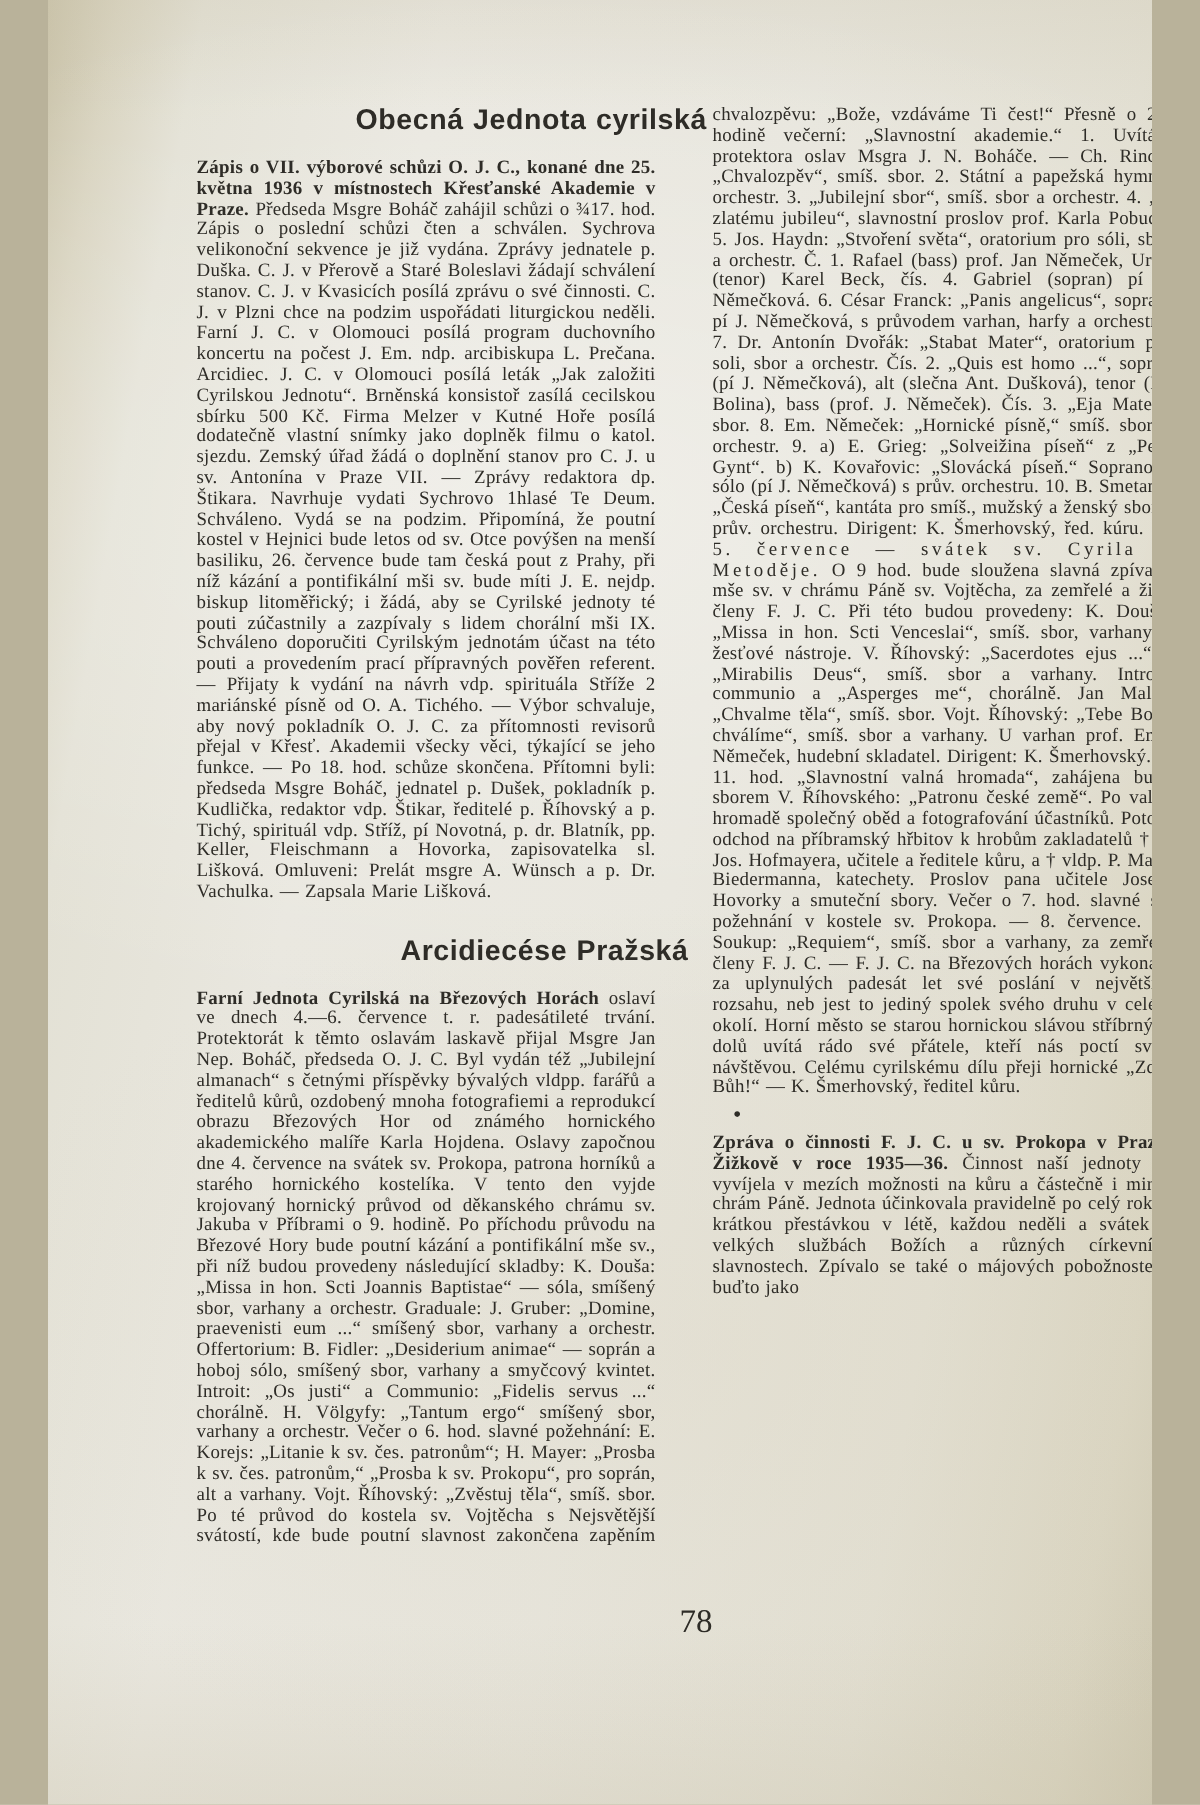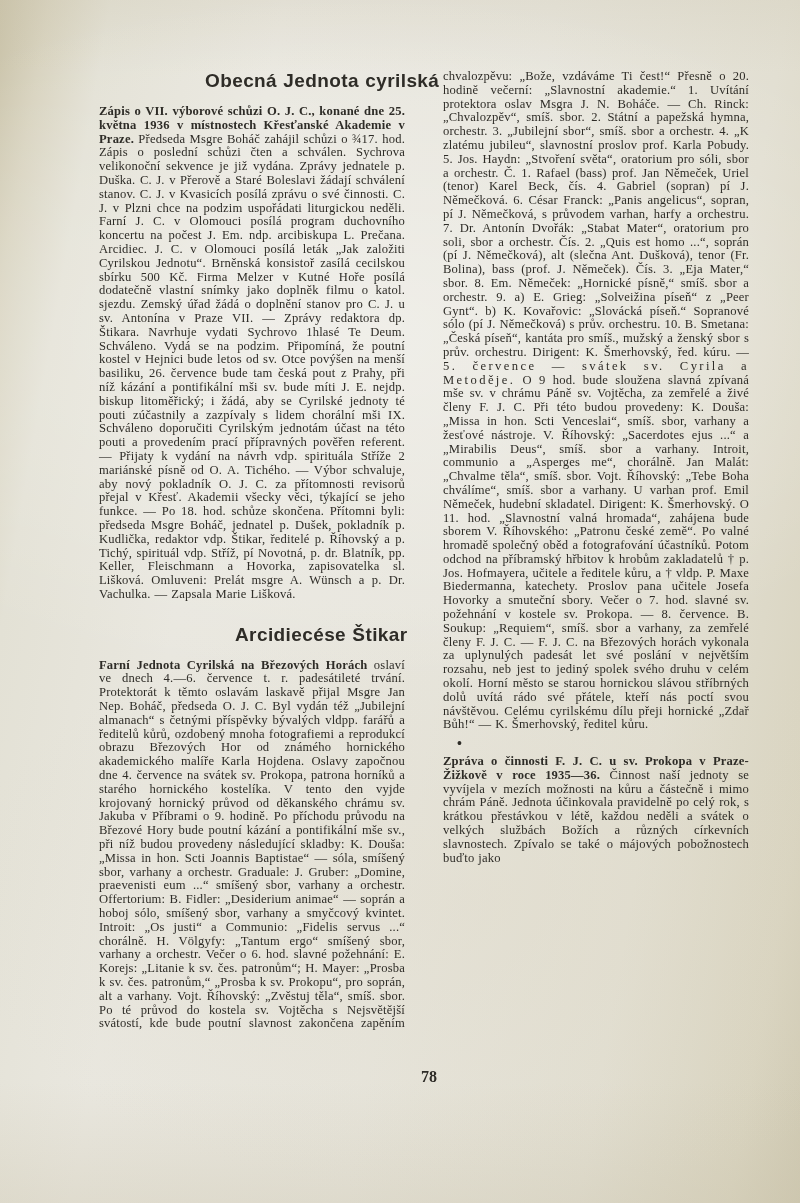--- a/index.html
+++ b/index.html
@@ -1,18 +1,18 @@
 <!DOCTYPE html>
 <html lang="cs"><head>
 <meta charset="utf-8">
 <style>
   html,body{margin:0;padding:0;background:#b9b29a;}
   .page{
     position:relative;
-    width:800px;height:1203px;
+    width:736px;height:1203px;
     margin:0 auto;
     background:
       linear-gradient(100deg,#c9c2a8 0%,#d8d3bf 5%,#e3e1d5 11%,#e9e7df 28%,#e7e5dc 55%,#e2dfd2 78%,#d9d4c0 93%,#cfc9b2 100%),
       #e0ddd0;
     background-blend-mode:normal;
     overflow:hidden;
     color:#2e2c27;
   }
   .page::before{
     content:"";
@@ -64,31 +64,31 @@
   .bullet-line{
     margin:5px 0 4px 28px;
     font-weight:700;
     font-size:14px;
     text-align:left;
   }
   .page-number{
     position:absolute;
     left:421px;top:1068px;
     font-family:"Liberation Serif", serif;
-    font-weight:700;
-    font-size:16px;
+    font-weight:400;
+    font-size:22px;
     color:#2e2c27;
   }
 </style>
 </head>
 <body>
 
 <div class="page">
   <div class="text-flow">
       <h2 class="sec-title">Obecná Jednota cyrilská</h2>
       <p class="para"><span class="bold">Zápis o VII. výborové schůzi O. J. C., konané dne 25. května 1936 v místnostech Křesťanské Akademie v Praze. </span>Předseda Msgre Boháč zahájil schůzi o ¾17. hod. Zápis o poslední schůzi čten a schválen. Sychrova velikonoční sekvence je již vydána. Zprávy jednatele p. Duška. C. J. v Přerově a Staré Boleslavi žádají schválení stanov. C. J. v Kvasicích posílá zprávu o své činnosti. C. J. v Plzni chce na podzim uspořádati liturgickou neděli. Farní J. C. v Olomouci posílá program duchovního koncertu na počest J. Em. ndp. arcibiskupa L. Prečana. Arcidiec. J. C. v Olomouci posílá leták „Jak založiti Cyrilskou Jednotu“. Brněnská konsistoř zasílá cecilskou sbírku 500 Kč. Firma Melzer v Kutné Hoře posílá dodatečně vlastní snímky jako doplněk filmu o katol. sjezdu. Zemský úřad žádá o doplnění stanov pro C. J. u sv. Antonína v Praze VII. — Zprávy redaktora dp. Štikara. Navrhuje vydati Sychrovo 1hlasé Te Deum. Schváleno. Vydá se na podzim. Připomíná, že poutní kostel v Hejnici bude letos od sv. Otce povýšen na menší basiliku, 26. července bude tam česká pout z Prahy, při níž kázání a pontifikální mši sv. bude míti J. E. nejdp. biskup litoměřický; i žádá, aby se Cyrilské jednoty té pouti zúčastnily a zazpívaly s lidem chorální mši IX. Schváleno doporučiti Cyrilským jednotám účast na této pouti a provedením prací přípravných pověřen referent. — Přijaty k vydání na návrh vdp. spirituála Stříže 2 mariánské písně od O. A. Tichého. — Výbor schvaluje, aby nový pokladník O. J. C. za přítomnosti revisorů přejal v Křesť. Akademii všecky věci, týkající se jeho funkce. — Po 18. hod. schůze skončena. Přítomni byli: předseda Msgre Boháč, jednatel p. Dušek, pokladník p. Kudlička, redaktor vdp. Štikar, ředitelé p. Říhovský a p. Tichý, spirituál vdp. Stříž, pí Novotná, p. dr. Blatník, pp. Keller, Fleischmann a Hovorka, zapisovatelka sl. Lišková. Omluveni: Prelát msgre A. Wünsch a p. Dr. Vachulka. — Zapsala Marie Lišková.</p>
-      <h2 class="sec-title second">Arcidiecése Štikar</h2>
+      <h2 class="sec-title second">Arcidiecése Pražská</h2>
       <p class="para"><span class="bold">Farní Jednota Cyrilská na Březových Horách </span>oslaví ve dnech 4.—6. července t. r. padesátileté trvání. Protektorát k těmto oslavám laskavě přijal Msgre Jan Nep. Boháč, předseda O. J. C. Byl vydán též „Jubilejní almanach“ s četnými příspěvky bývalých vldpp. farářů a ředitelů kůrů, ozdobený mnoha fotografiemi a reprodukcí obrazu Březových Hor od známého hornického akademického malíře Karla Hojdena. Oslavy započnou dne 4. července na svátek sv. Prokopa, patrona horníků a starého hornického kostelíka. V tento den vyjde krojovaný hornický průvod od děkanského chrámu sv. Jakuba v Příbrami o 9. hodině. Po příchodu průvodu na Březové Hory bude poutní kázání a pontifikální mše sv., při níž budou provedeny následující skladby: K. Douša: „Missa in hon. Scti Joannis Baptistae“ — sóla, smíšený sbor, varhany a orchestr. Graduale: J. Gruber: „Domine, praevenisti eum ...“ smíšený sbor, varhany a orchestr. Offertorium: B. Fidler: „Desiderium animae“ — soprán a hoboj sólo, smíšený sbor, varhany a smyčcový kvintet. Introit: „Os justi“ a Communio: „Fidelis servus ...“ chorálně. H. Völgyfy: „Tantum ergo“ smíšený sbor, varhany a orchestr. Večer o 6. hod. slavné požehnání: E. Korejs: „Litanie k sv. čes. patronům“; H. Mayer: „Prosba k sv. čes. patronům,“ „Prosba k sv. Prokopu“, pro soprán, alt a varhany. Vojt. Říhovský: „Zvěstuj těla“, smíš. sbor. Po té průvod do kostela sv. Vojtěcha s Nejsvětější svátostí, kde bude poutní slavnost zakončena zapěním chvalozpěvu: „Bože, vzdáváme Ti čest!“ Přesně o 20. hodině večerní: „Slavnostní akademie.“ 1. Uvítání protektora oslav Msgra J. N. Boháče. — Ch. Rinck: „Chvalozpěv“, smíš. sbor. 2. Státní a papežská hymna, orchestr. 3. „Jubilejní sbor“, smíš. sbor a orchestr. 4. „K zlatému jubileu“, slavnostní proslov prof. Karla Pobudy. 5. Jos. Haydn: „Stvoření světa“, oratorium pro sóli, sbor a orchestr. Č. 1. Rafael (bass) prof. Jan Němeček, Uriel (tenor) Karel Beck, čís. 4. Gabriel (sopran) pí J. Němečková. 6. César Franck: „Panis angelicus“, sopran, pí J. Němečková, s průvodem varhan, harfy a orchestru. 7. Dr. Antonín Dvořák: „Stabat Mater“, oratorium pro soli, sbor a orchestr. Čís. 2. „Quis est homo ...“, soprán (pí J. Němečková), alt (slečna Ant. Dušková), tenor (Fr. Bolina), bass (prof. J. Němeček). Čís. 3. „Eja Mater,“ sbor. 8. Em. Němeček: „Hornické písně,“ smíš. sbor a orchestr. 9. a) E. Grieg: „Solveižina píseň“ z „Peer Gynt“. b) K. Kovařovic: „Slovácká píseň.“ Sopranové sólo (pí J. Němečková) s prův. orchestru. 10. B. Smetana: „Česká píseň“, kantáta pro smíš., mužský a ženský sbor s prův. orchestru. Dirigent: K. Šmerhovský, řed. kúru. — <span class="spaced">5. července — svátek sv. Cyrila a Metoděje.</span> O 9 hod. bude sloužena slavná zpívaná mše sv. v chrámu Páně sv. Vojtěcha, za zemřelé a živé členy F. J. C. Při této budou provedeny: K. Douša: „Missa in hon. Scti Venceslai“, smíš. sbor, varhany a žesťové nástroje. V. Říhovský: „Sacerdotes ejus ...“ a „Mirabilis Deus“, smíš. sbor a varhany. Introit, communio a „Asperges me“, chorálně. Jan Malát: „Chvalme těla“, smíš. sbor. Vojt. Říhovský: „Tebe Boha chválíme“, smíš. sbor a varhany. U varhan prof. Emil Němeček, hudební skladatel. Dirigent: K. Šmerhovský. O 11. hod. „Slavnostní valná hromada“, zahájena bude sborem V. Říhovského: „Patronu české země“. Po valné hromadě společný oběd a fotografování účastníků. Potom odchod na příbramský hřbitov k hrobům zakladatelů † p. Jos. Hofmayera, učitele a ředitele kůru, a † vldp. P. Maxe Biedermanna, katechety. Proslov pana učitele Josefa Hovorky a smuteční sbory. Večer o 7. hod. slavné sv. požehnání v kostele sv. Prokopa. — 8. července. B. Soukup: „Requiem“, smíš. sbor a varhany, za zemřelé členy F. J. C. — F. J. C. na Březových horách vykonala za uplynulých padesát let své poslání v největším rozsahu, neb jest to jediný spolek svého druhu v celém okolí. Horní město se starou hornickou slávou stříbrných dolů uvítá rádo své přátele, kteří nás poctí svou návštěvou. Celému cyrilskému dílu přeji hornické „Zdař Bůh!“ — K. Šmerhovský, ředitel kůru.</p>
       <p class="bullet-line">•</p>
       <p class="para"><span class="bold">Zpráva o činnosti F. J. C. u sv. Prokopa v Praze-Žižkově v roce 1935—36. </span>Činnost naší jednoty se vyvíjela v mezích možnosti na kůru a částečně i mimo chrám Páně. Jednota účinkovala pravidelně po celý rok, s krátkou přestávkou v létě, každou neděli a svátek o velkých službách Božích a různých církevních slavnostech. Zpívalo se také o májových pobožnostech buďto jako</p>
     </div>
   <div class="page-number">78</div>
 </div>
 
 </body></html>

